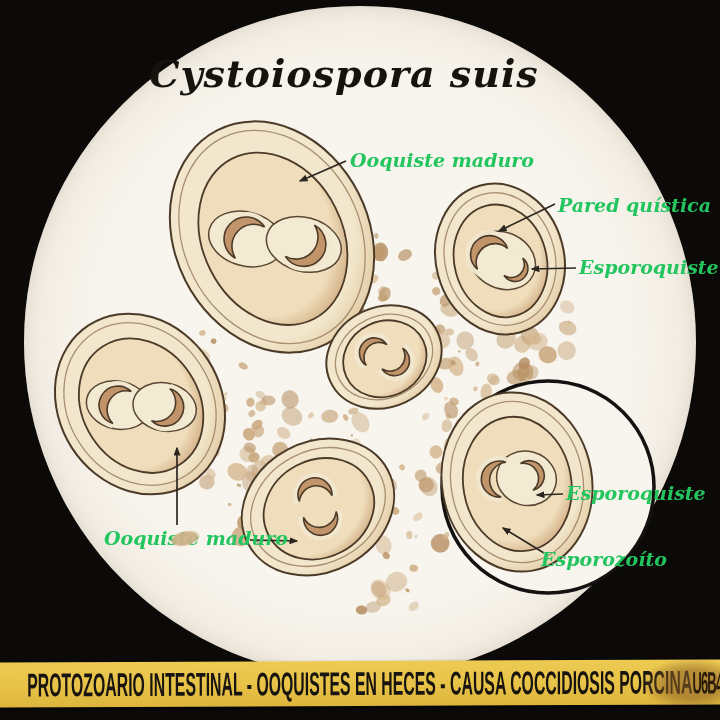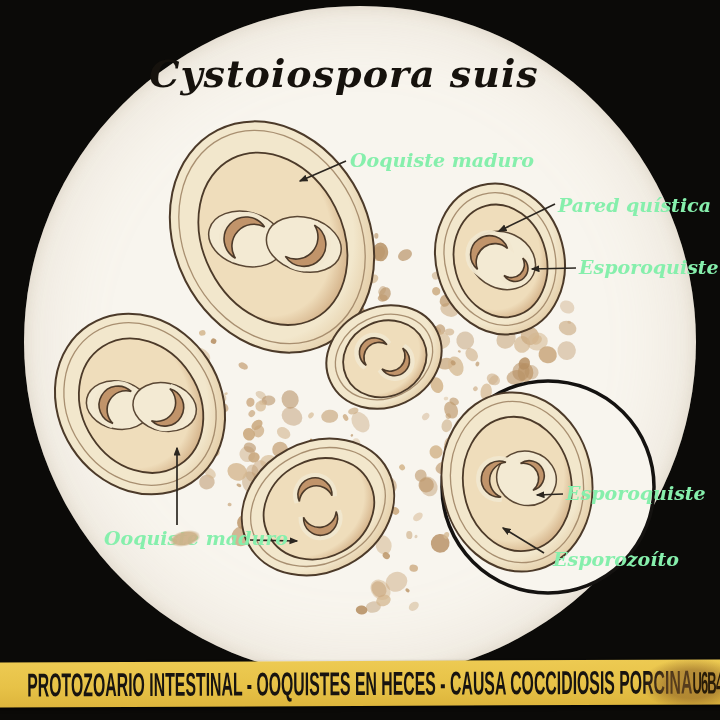--- a/index.html
+++ b/index.html
@@ -12,34 +12,34 @@
     position:absolute;left:24px;top:6px;width:672px;height:672px;
     border-radius:50%;
     background:#f8f5ee;
     box-shadow:inset 0 0 80px rgba(190,170,140,.28), inset 0 0 16px rgba(140,120,90,.18);
     z-index:1;
   }
   #art{position:absolute;left:0;top:0;z-index:2;}
   .lbl{
     position:absolute;z-index:3;
     font-style:italic;font-weight:700;font-size:19px;line-height:1.15;
-    color:#86efac;white-space:nowrap;
+    color:#22c55e;white-space:nowrap;
     font-family:"DejaVu Serif", serif;
   }
   #page-title{
     position:absolute;left:0;top:36px;width:688px;text-align:center;z-index:3;
     font-style:italic;font-weight:700;font-size:38px;letter-spacing:1px;
     color:#16120d;font-family:"DejaVu Serif", serif;margin-top:15px;
   }
   #lbl-ooquiste-top   {left:350px;top:150px;}
   #lbl-pared          {left:558px;top:195px;text-align:center;}
   #lbl-esporoquiste-r {left:579px;top:257px;}
   #lbl-ooquiste-bot   {left:104px;top:528px;}
   #lbl-esporoquiste-m {left:566px;top:483px;}
-  #lbl-esporozoito-m  {left:553px;top:549px;}
+  #lbl-esporozoito-m  {left:541px;top:549px;}
   .smudge{
     position:absolute;left:170px;top:531px;width:30px;height:15px;z-index:4;
     background:radial-gradient(ellipse at center, rgba(206,178,138,.95) 0 55%, rgba(206,178,138,0) 75%);
     transform:rotate(-12deg);
   }
   .banner{
     position:absolute;left:-4px;top:661px;width:728px;height:45px;z-index:5;
     background:linear-gradient(180deg,#edca52 0%,#e7c247 55%,#ddb53c 100%);
     display:flex;align-items:center;justify-content:center;
     transform:rotate(-0.25deg);

